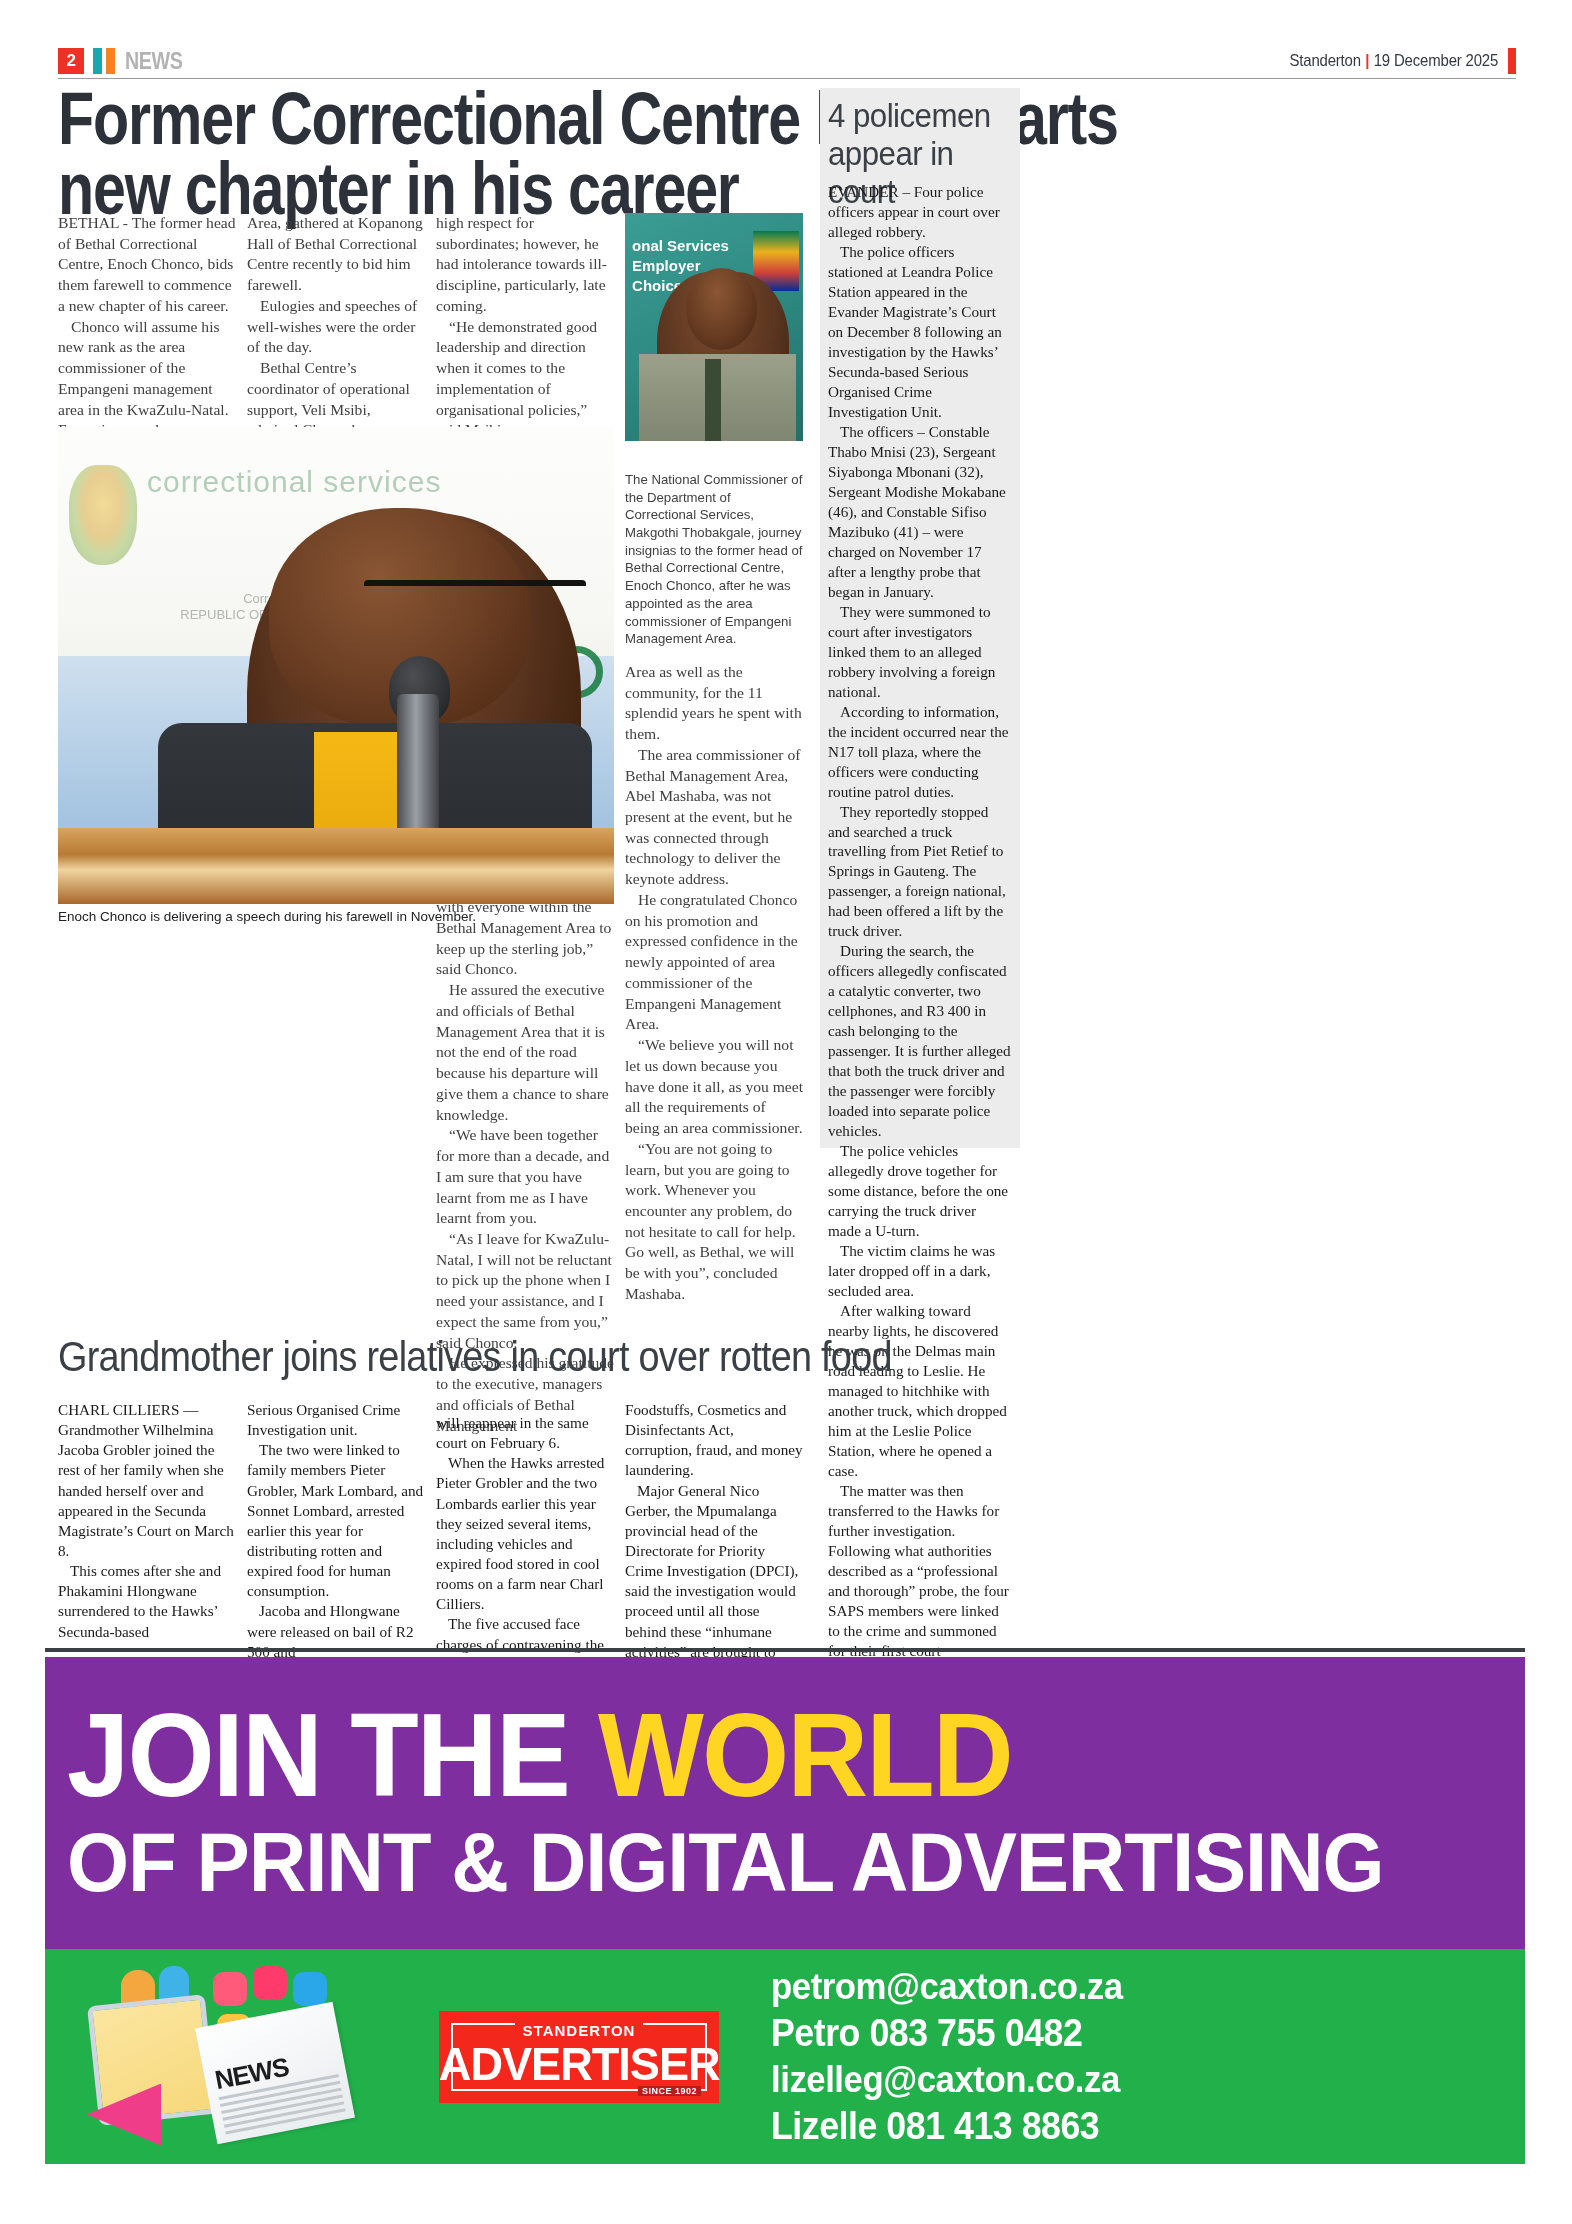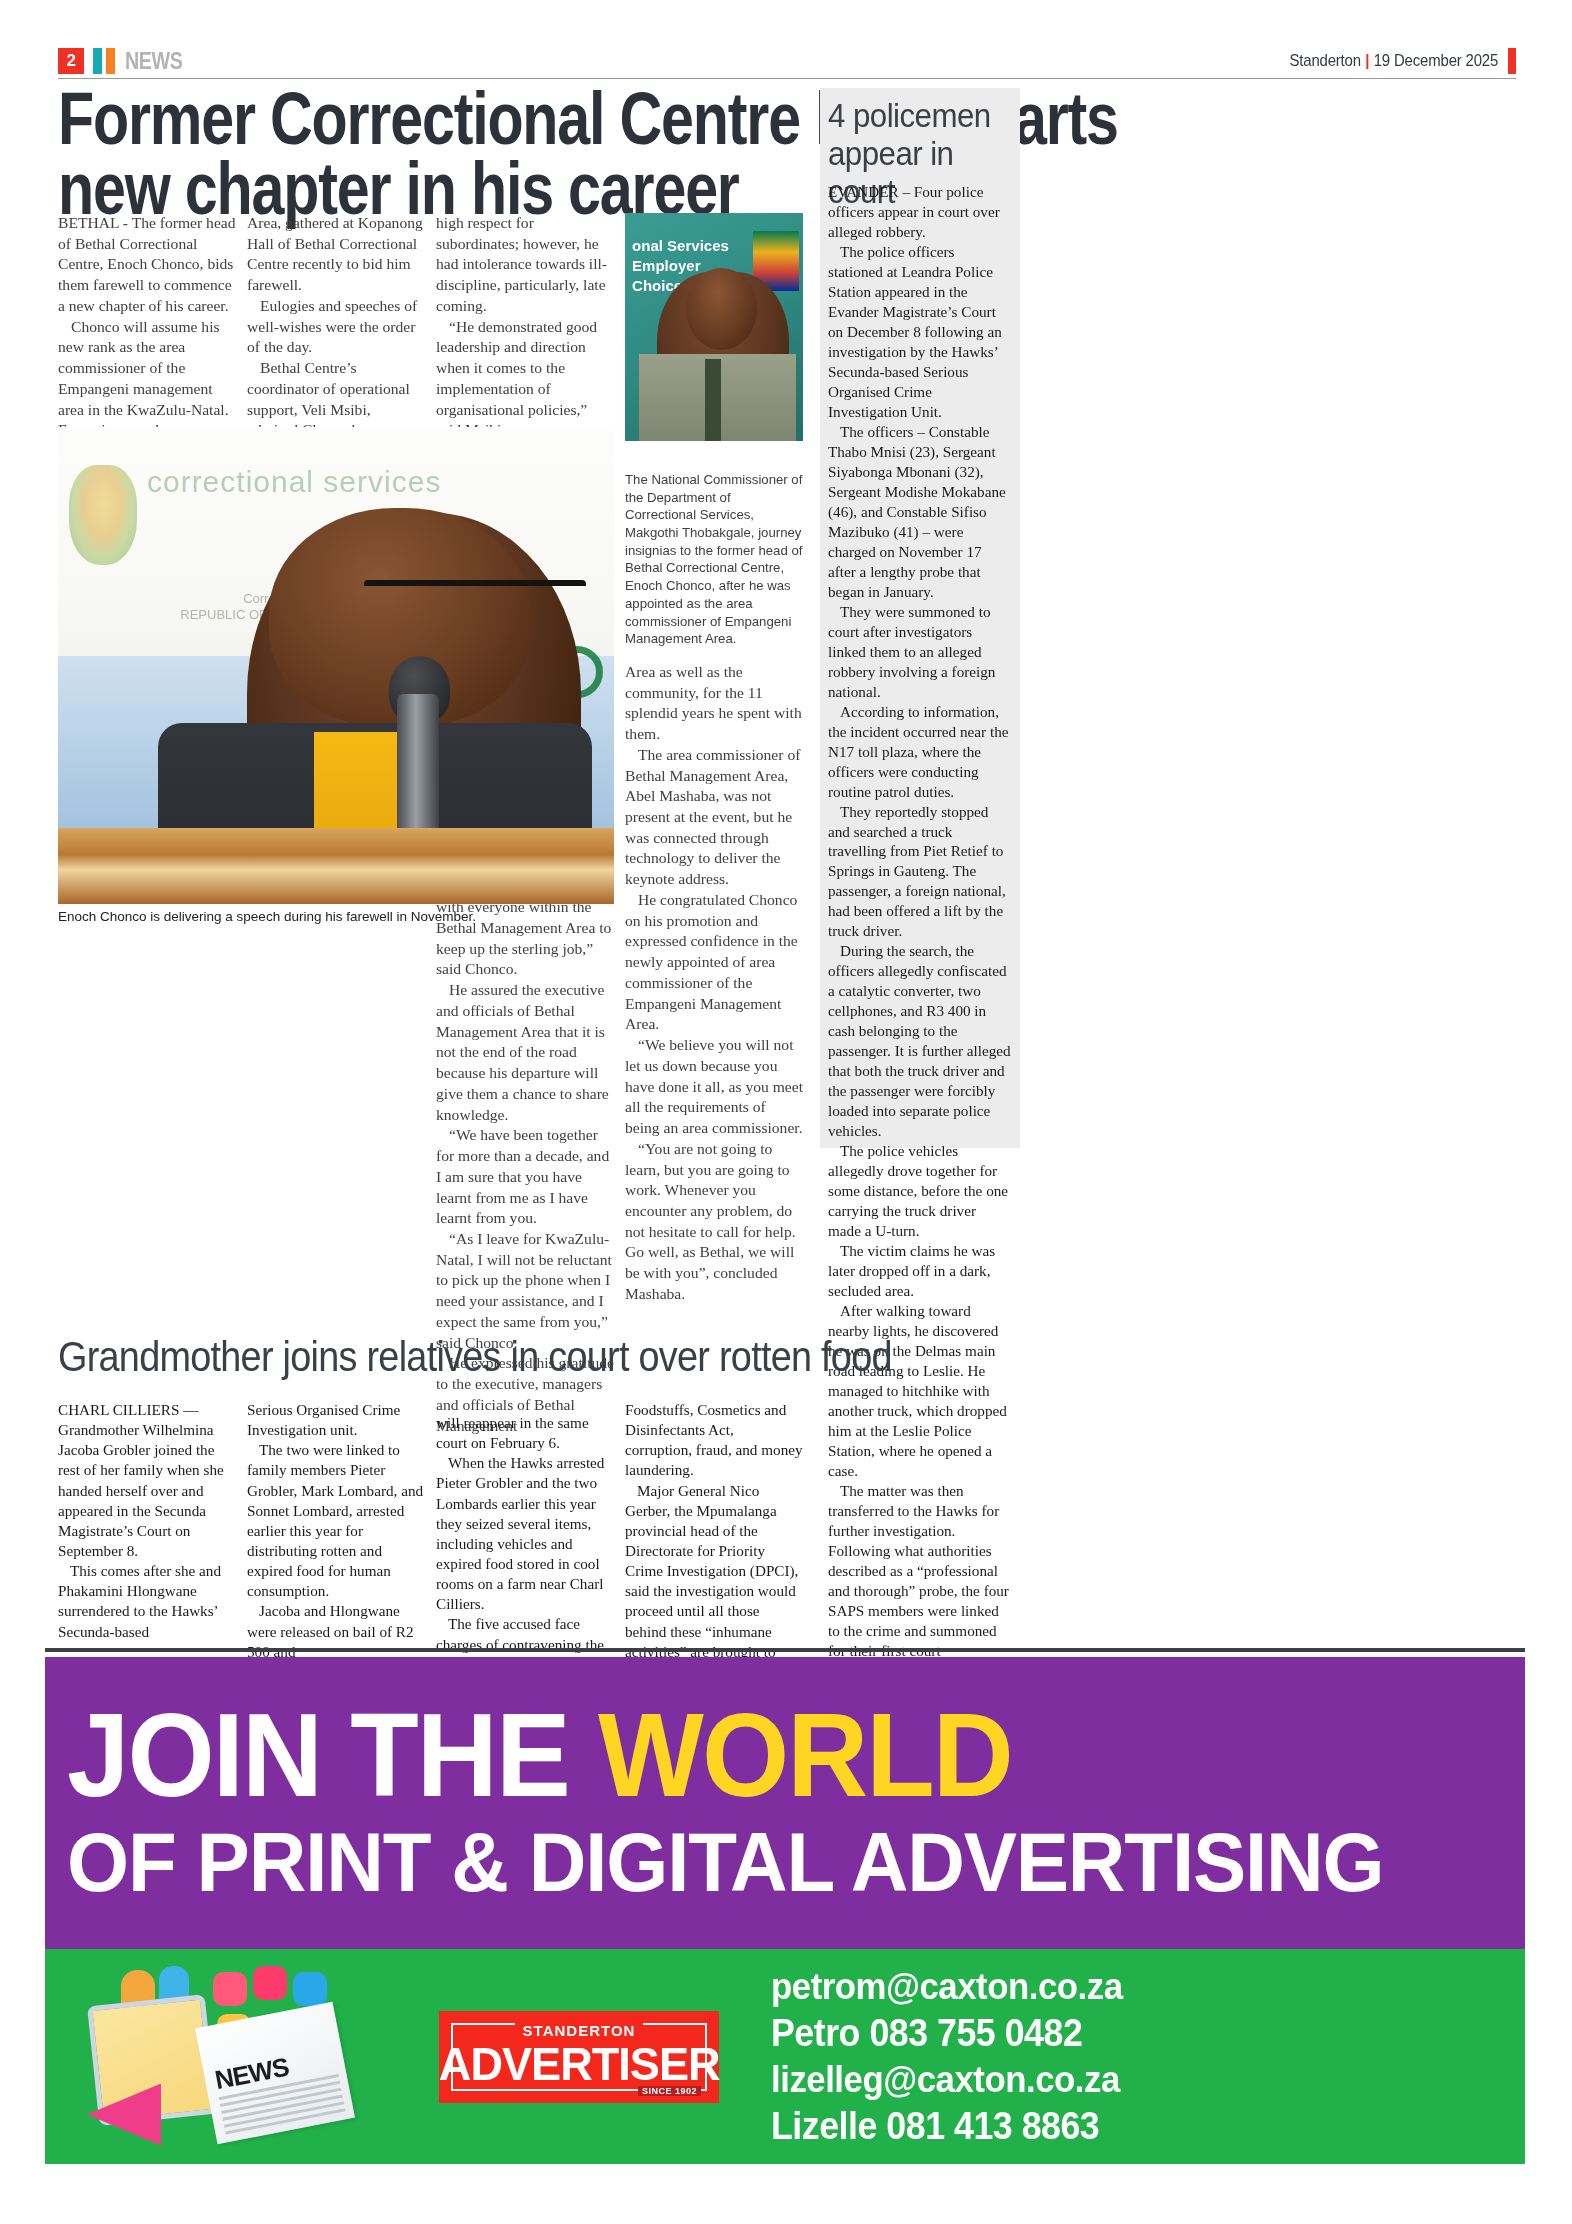--- a/index.html
+++ b/index.html
@@ -548,21 +548,21 @@
     <div class="ph-mic"></div>
     <div class="ph-podium"></div>
   </div>
 
   <div class="caption">Enoch Chonco is delivering a speech during his farewell in November.</div>
 
   <div class="headline2">Grandmother joins relatives in court over rotten food</div>
 
   <div class="article2">
     <div class="col2" id="d1">
-      <p class="noind">CHARL CILLIERS — Grandmother Wilhelmina Jacoba Grobler joined the rest of her family when she handed herself over and appeared in the Secunda Magistrate’s Court on September 8.</p>
+      <p class="noind">CHARL CILLIERS — Grandmother Wilhelmina Jacoba Grobler joined the rest of her family when she handed herself over and appeared in the Secunda Magistrate’s Court on March 8.</p>
       <p>This comes after she and Phakamini Hlongwane surrendered to the Hawks’ Secunda-based</p>
     </div>
     <div class="col2" id="d2">
       <p class="noind">Serious Organised Crime Investigation unit.</p>
       <p>The two were linked to family members Pieter Grobler, Mark Lombard, and Sonnet Lombard, arrested earlier this year for distributing rotten and expired food for human consumption.</p>
       <p>Jacoba and Hlongwane were released on bail of R2 500 and</p>
     </div>
     <div class="col2" id="d3">
       <p class="noind">will reappear in the same court on February 6.</p>
       <p>When the Hawks arrested Pieter Grobler and the two Lombards earlier this year they seized several items, including vehicles and expired food stored in cool rooms on a farm near Charl Cilliers.</p>

